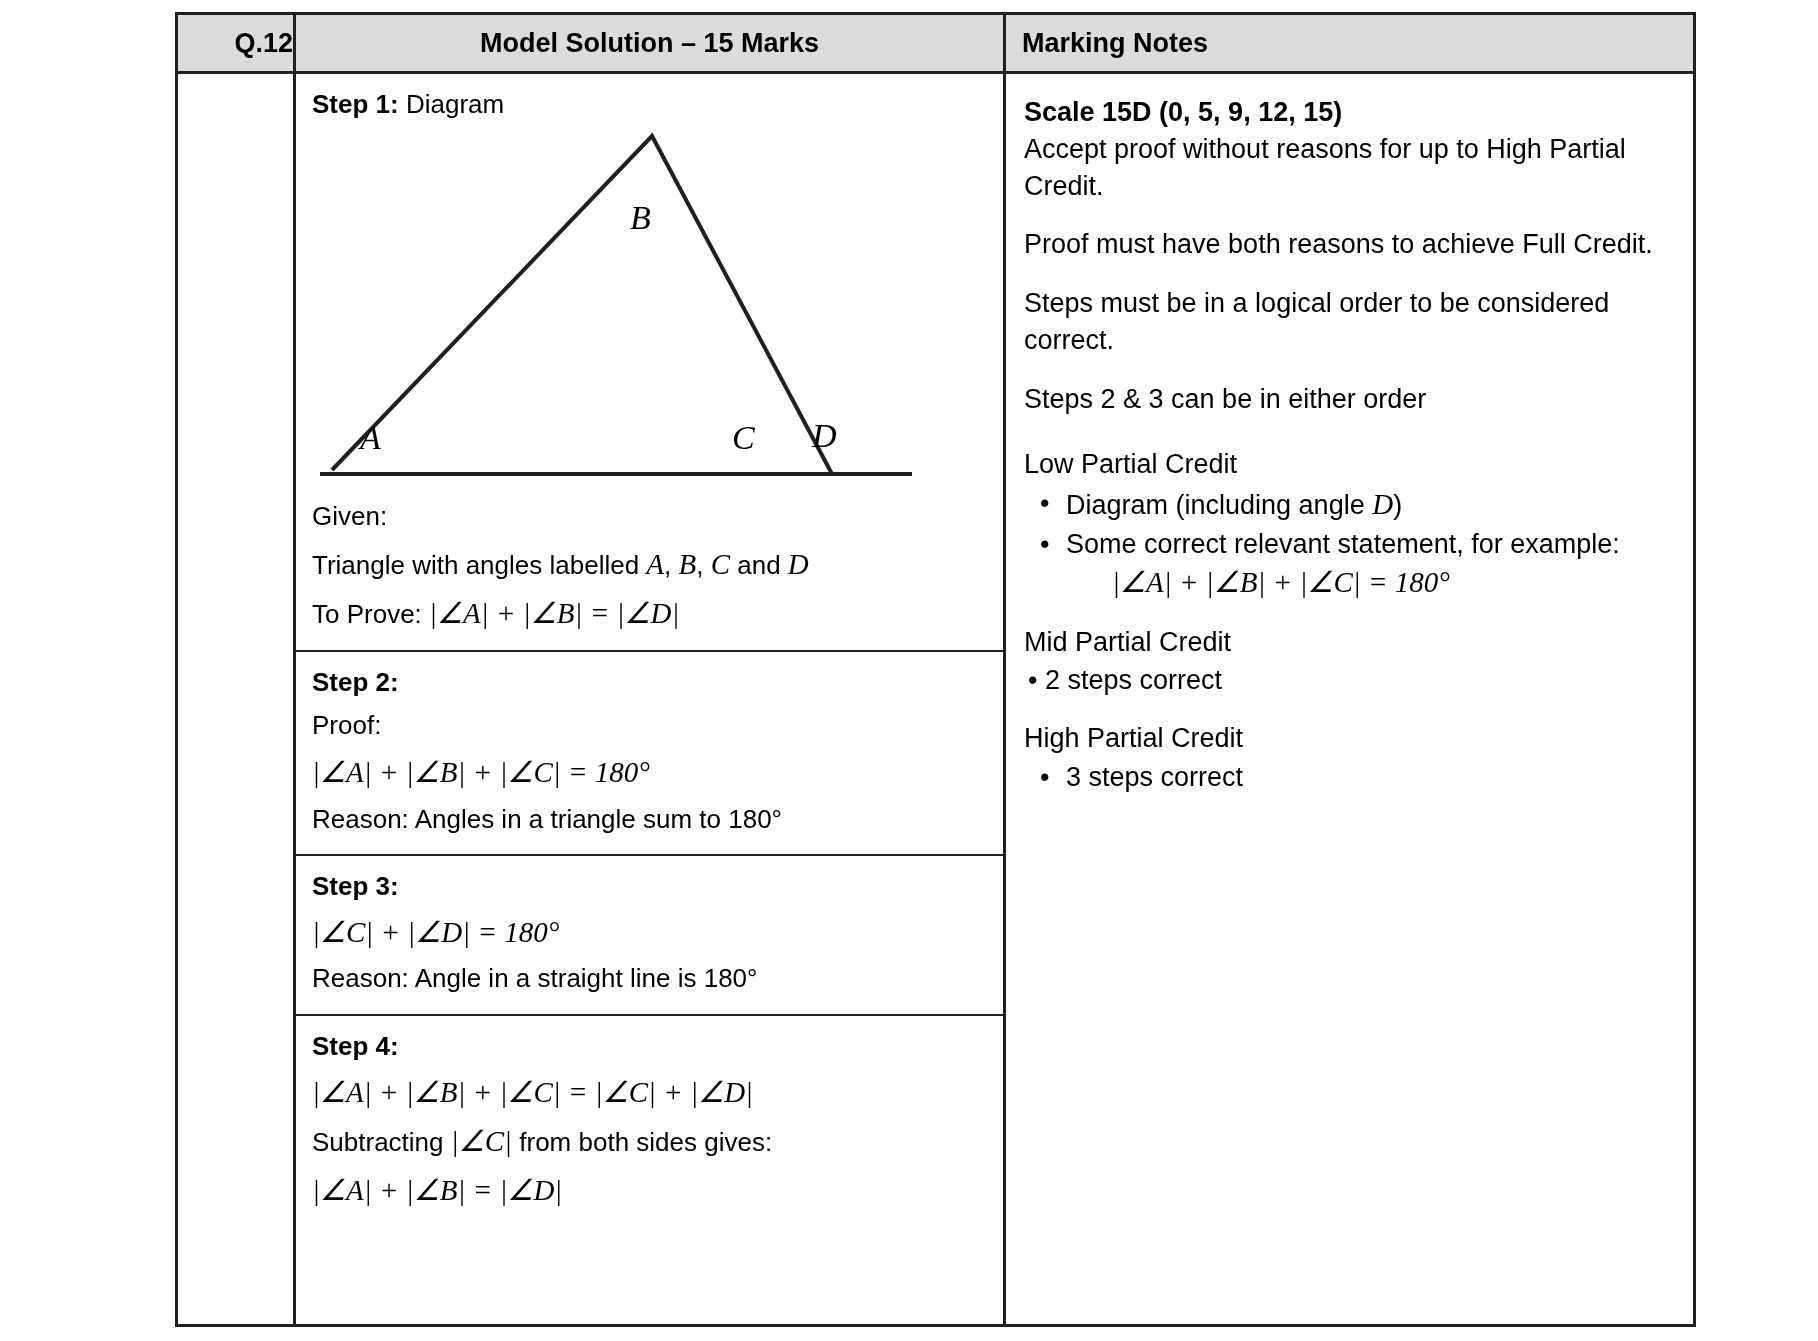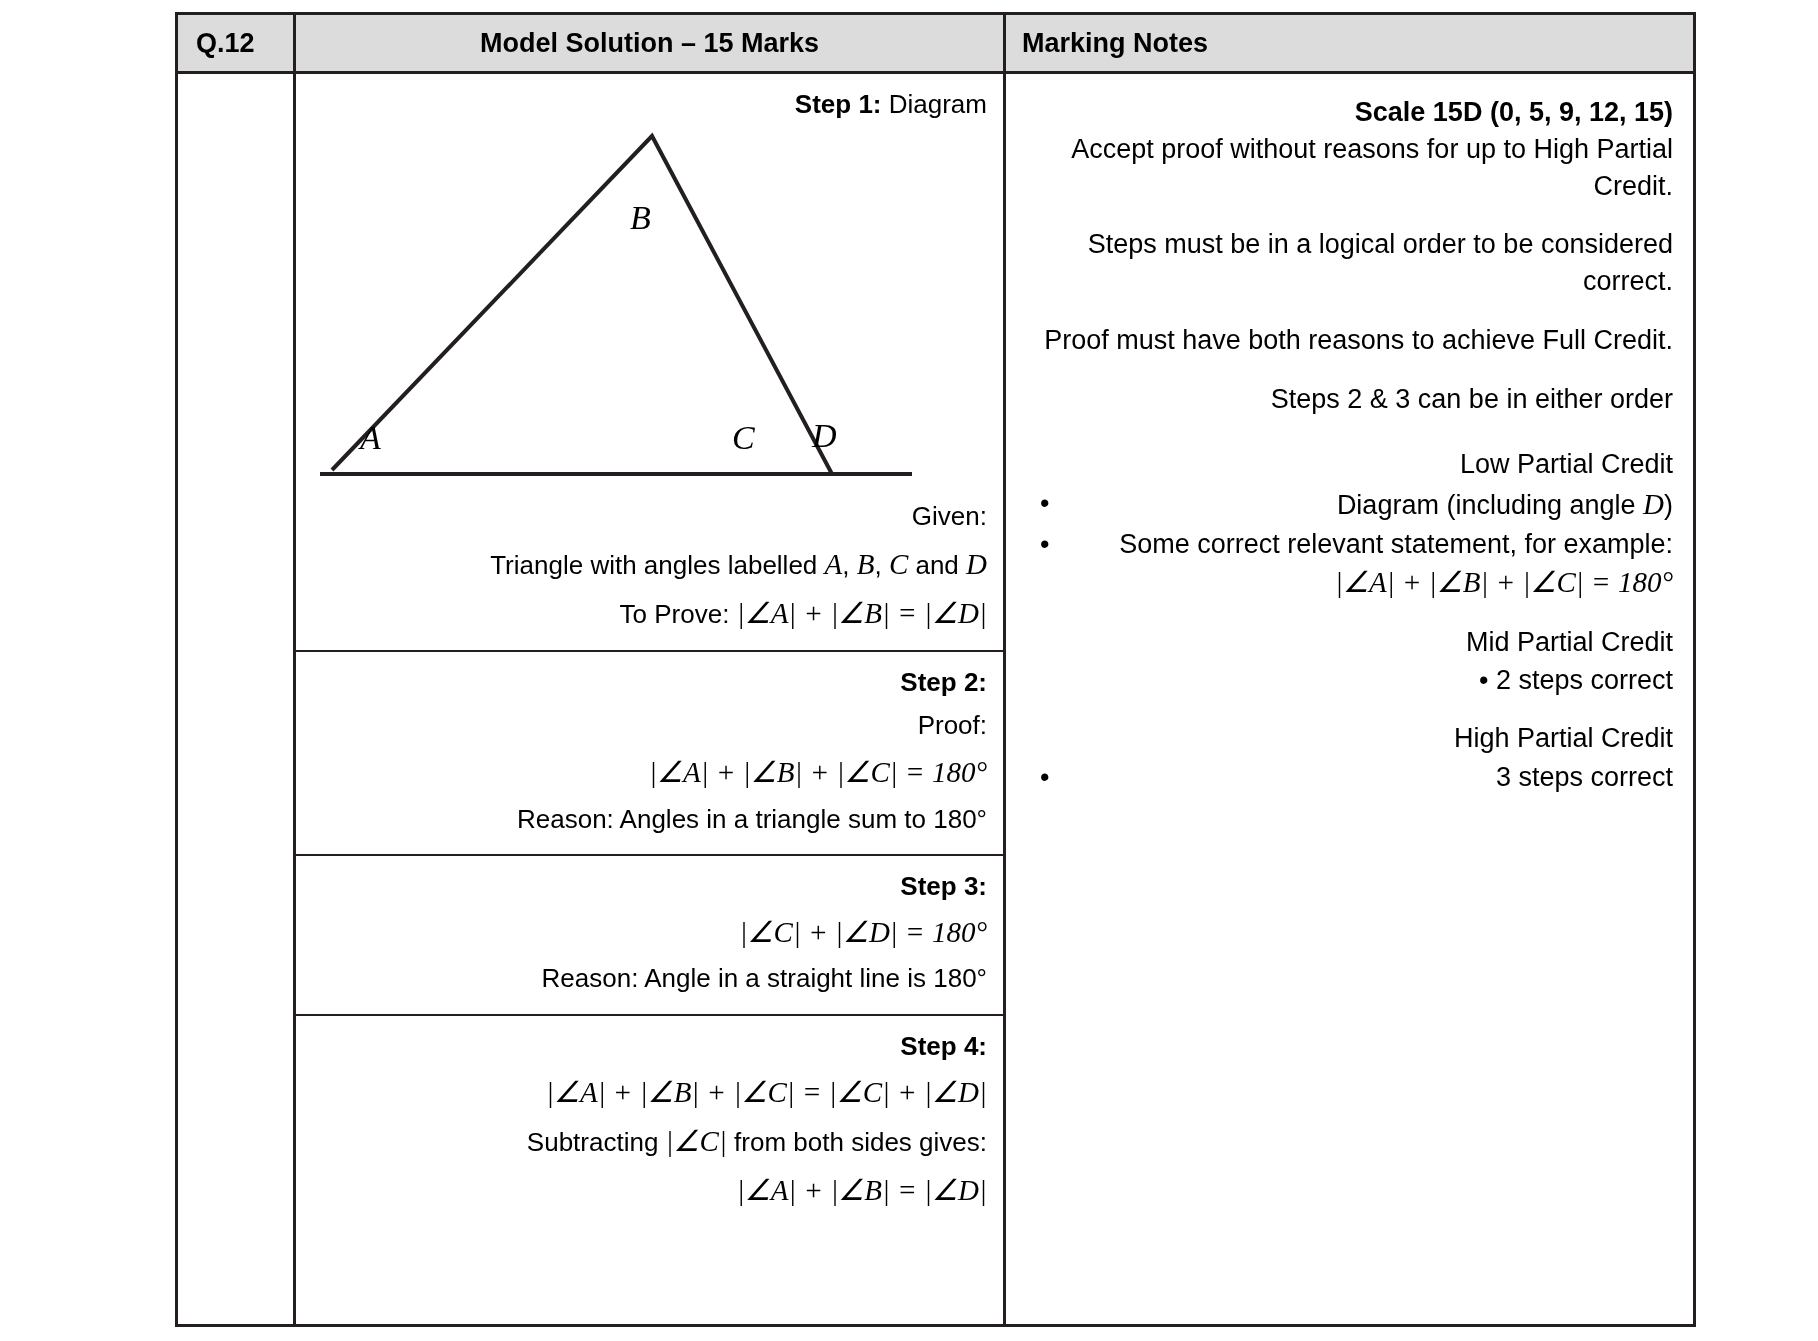--- a/index.html
+++ b/index.html
@@ -36,20 +36,21 @@
     border-bottom: 3px solid #231f20;
   }
   .cell-q {
     width: 118px;
     box-sizing: border-box;
     padding: 12px 0 12px 18px;
     border-right: 3px solid #231f20;
     font-weight: bold;
     font-size: 27px;
     line-height: 1.2;
+    text-align: right;
   }
   .cell-mid {
     width: 710px;
     box-sizing: border-box;
     padding: 12px 14px 12px 14px;
     border-right: 3px solid #231f20;
     font-weight: bold;
     font-size: 27px;
     line-height: 1.2;
     text-align: center;
@@ -59,21 +60,20 @@
     box-sizing: border-box;
     padding: 12px 14px 0 16px;
     font-weight: bold;
     font-size: 27px;
     line-height: 1.2;
   }
   
   .body-row {
     display: flex;
     min-height: 1250px;
-    text-align: right;
   }
   .col-q {
     width: 118px;
     box-sizing: border-box;
     border-right: 3px solid #231f20;
   }
   .col-mid {
     width: 710px;
     box-sizing: border-box;
     border-right: 3px solid #231f20;
@@ -226,22 +226,22 @@
           <p class="line"><span class="math">|∠A| + |∠B| + |∠C| = |∠C| + |∠D|</span></p>
           <p class="line"><span>Subtracting </span><span class="math">|∠C|</span><span> from both sides gives:</span></p>
           <p class="line"><span class="math">|∠A| + |∠B| = |∠D|</span></p>
         </div>
 
       </div>
 
       <div class="col-notes">
         <p class="mn-head">Scale 15D (0, 5, 9, 12, 15)</p>
         <p class="mn-p">Accept proof without reasons for up to High Partial Credit.</p>
+        <p class="mn-p">Proof must have both reasons to achieve Full Credit.</p>
         <p class="mn-p">Steps must be in a logical order to be considered correct.</p>
-        <p class="mn-p">Proof must have both reasons to achieve Full Credit.</p>
         <p class="mn-p tight">Steps 2 &amp; 3 can be in either order</p>
 
         <p class="mn-italic first">Low Partial Credit</p>
         <ul class="mn-list">
           <li><span>Diagram (including angle </span><span class="math">D</span><span>)</span></li>
           <li><span>Some correct relevant statement, for example: </span><span class="math sub-indent">|∠A| + |∠B| + |∠C| = 180°</span></li>
         </ul>
 
         <p class="mn-italic">Mid Partial Credit</p>
         <p class="mn-plain-bullet">• 2 steps correct</p>

